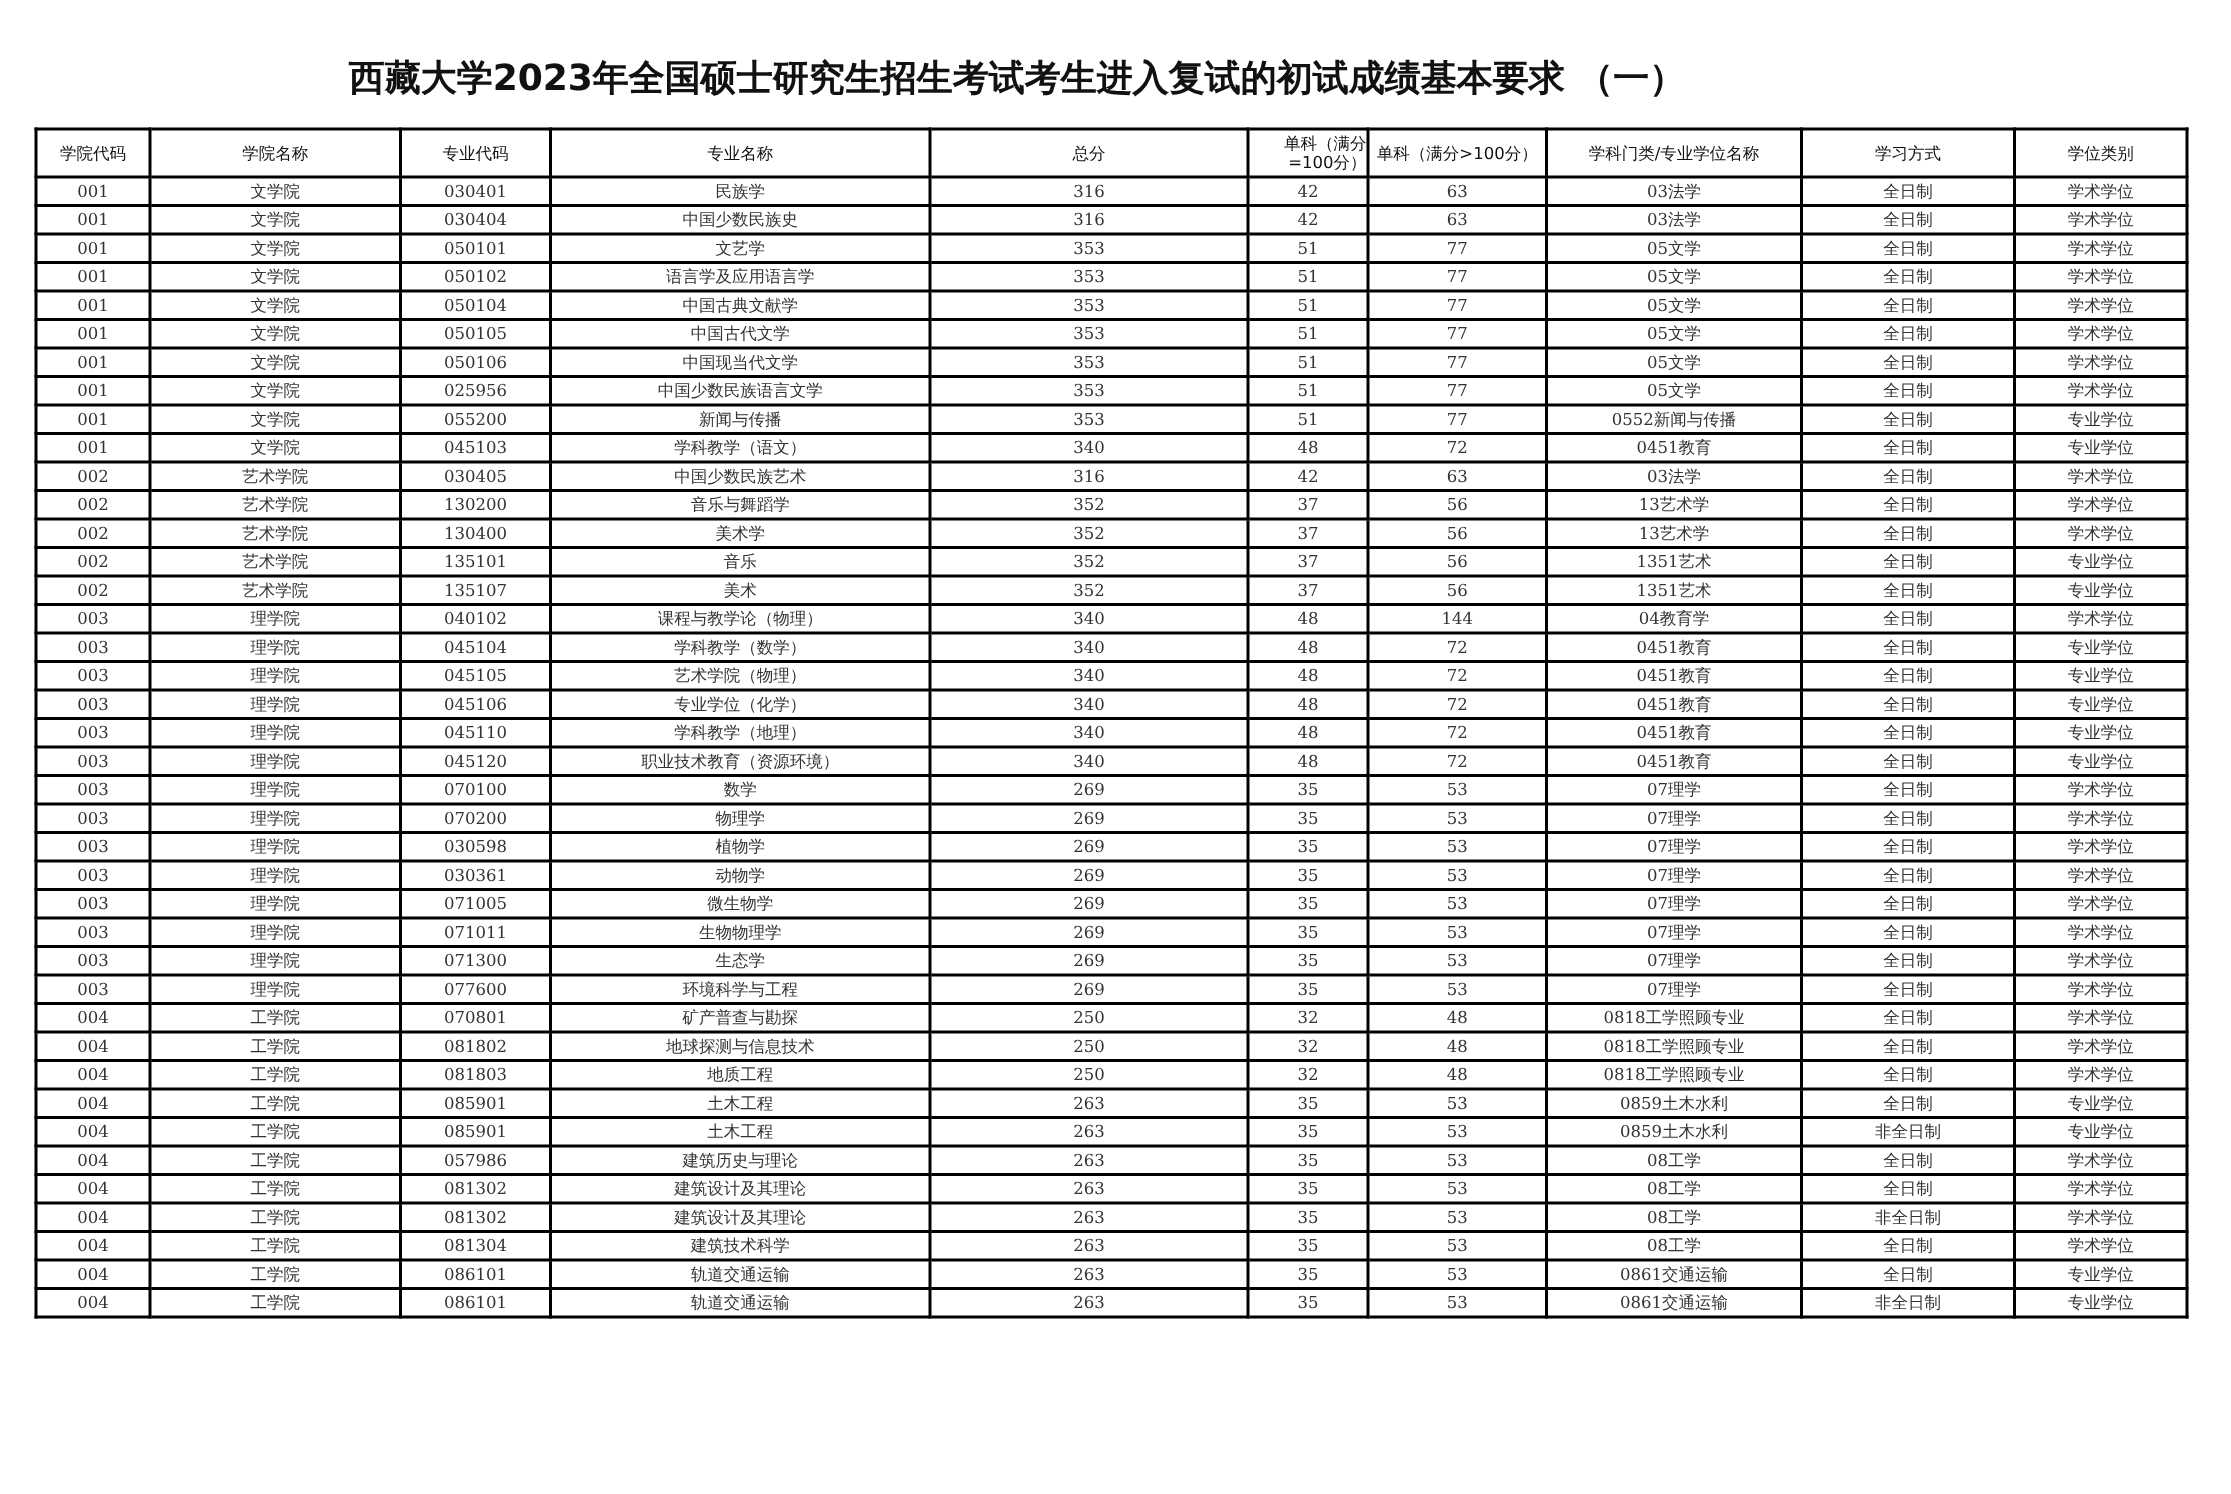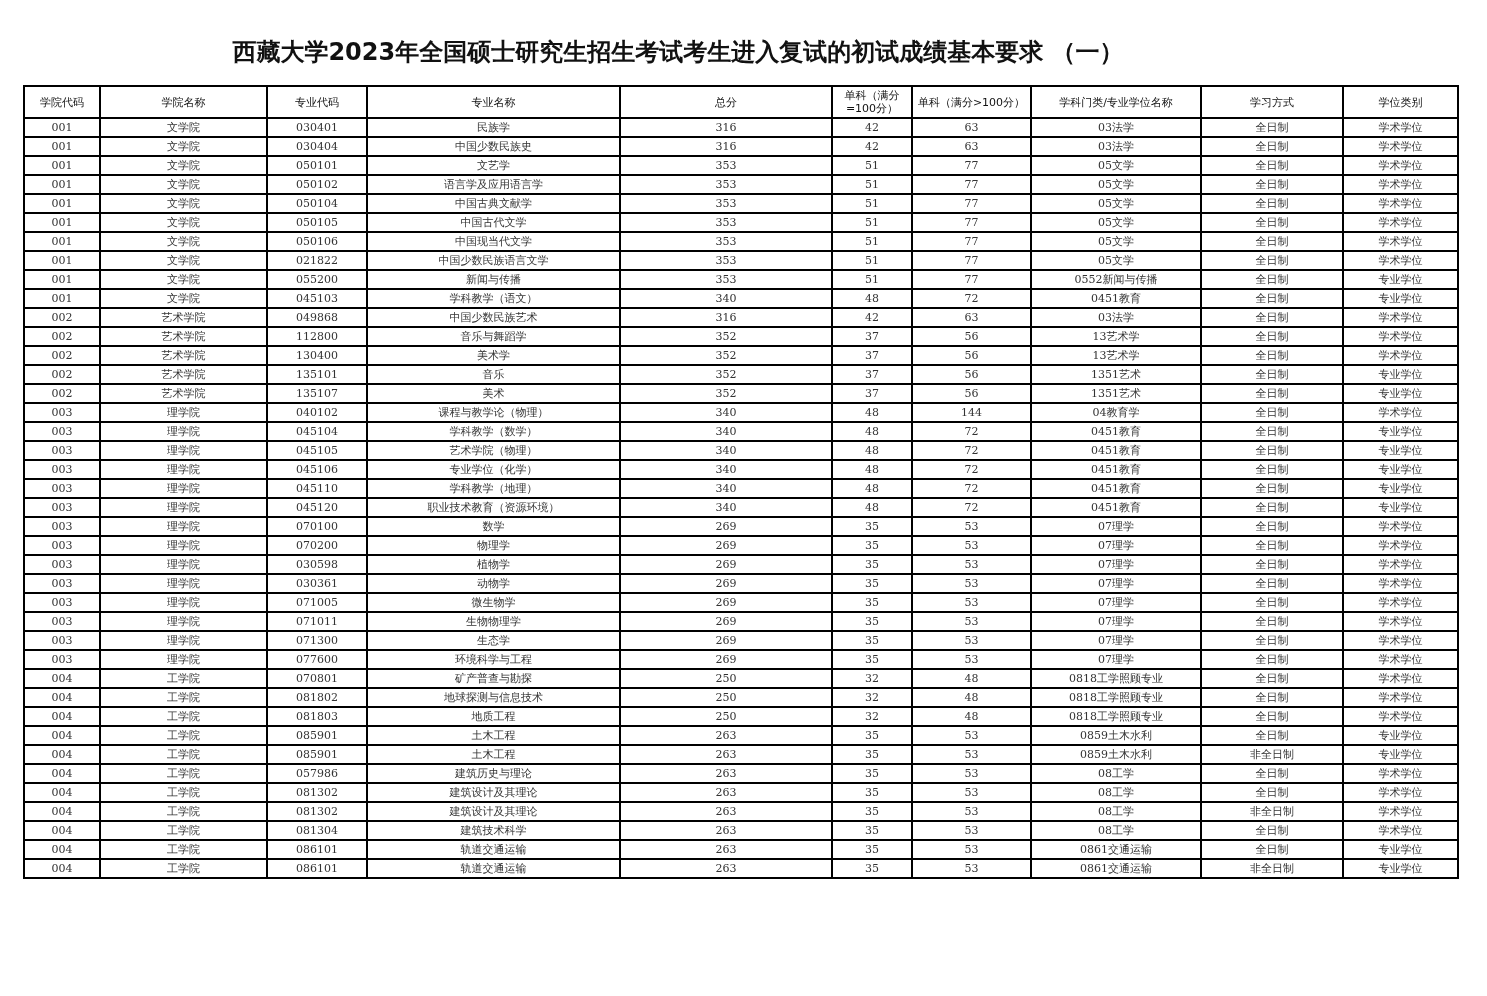--- a/index.html
+++ b/index.html
@@ -1,21 +1,21 @@
 <!DOCTYPE html>
 <html><head>
 <meta charset="utf-8">
 <style>
   html, body { margin:0; padding:0; background:#ffffff; }
   body { width:1487px; height:996px; position:relative; font-family:"DejaVu Serif", serif; color:#222; overflow:hidden; }
   .title { position:absolute; left:0; top:36px; width:1356px; text-align:center; font-family:"DejaVu Sans", sans-serif; font-size:24px; font-weight:bold; color:#111; letter-spacing:0px; }
   table.grid { position:absolute; left:23px; top:85px; border-collapse:collapse; table-layout:fixed; width:1434px; }
   table.grid th, table.grid td { border:2px solid #000; text-align:center; padding:0; overflow:hidden; white-space:nowrap; }
   table.grid th { height:30px; font-family:"DejaVu Sans", sans-serif; font-weight:normal; font-size:11px; color:#111; line-height:13px; }
-  table.grid th.wrap { white-space:normal; }
+  table.grid th.wrap { white-space:normal;text-align:right; }
   table.grid td { height:17px; font-size:11px; color:#333; line-height:17px; }
 </style>
 </head>
 <body>
 
 <div class="title">西藏大学2023年全国硕士研究生招生考试考生进入复试的初试成绩基本要求 （一）</div>
 
 <table class="grid">
   <colgroup>
     <col style="width:76px">
@@ -124,21 +124,21 @@
         <td>353</td>
         <td>51</td>
         <td>77</td>
         <td>05文学</td>
         <td>全日制</td>
         <td>学术学位</td>
       </tr>
       <tr>
         <td>001</td>
         <td>文学院</td>
-        <td>021822</td>
+        <td>025956</td>
         <td>中国少数民族语言文学</td>
         <td>353</td>
         <td>51</td>
         <td>77</td>
         <td>05文学</td>
         <td>全日制</td>
         <td>学术学位</td>
       </tr>
       <tr>
         <td>001</td>
@@ -160,33 +160,33 @@
         <td>340</td>
         <td>48</td>
         <td>72</td>
         <td>0451教育</td>
         <td>全日制</td>
         <td>专业学位</td>
       </tr>
       <tr>
         <td>002</td>
         <td>艺术学院</td>
-        <td>049868</td>
+        <td>030405</td>
         <td>中国少数民族艺术</td>
         <td>316</td>
         <td>42</td>
         <td>63</td>
         <td>03法学</td>
         <td>全日制</td>
         <td>学术学位</td>
       </tr>
       <tr>
         <td>002</td>
         <td>艺术学院</td>
-        <td>112800</td>
+        <td>130200</td>
         <td>音乐与舞蹈学</td>
         <td>352</td>
         <td>37</td>
         <td>56</td>
         <td>13艺术学</td>
         <td>全日制</td>
         <td>学术学位</td>
       </tr>
       <tr>
         <td>002</td>

